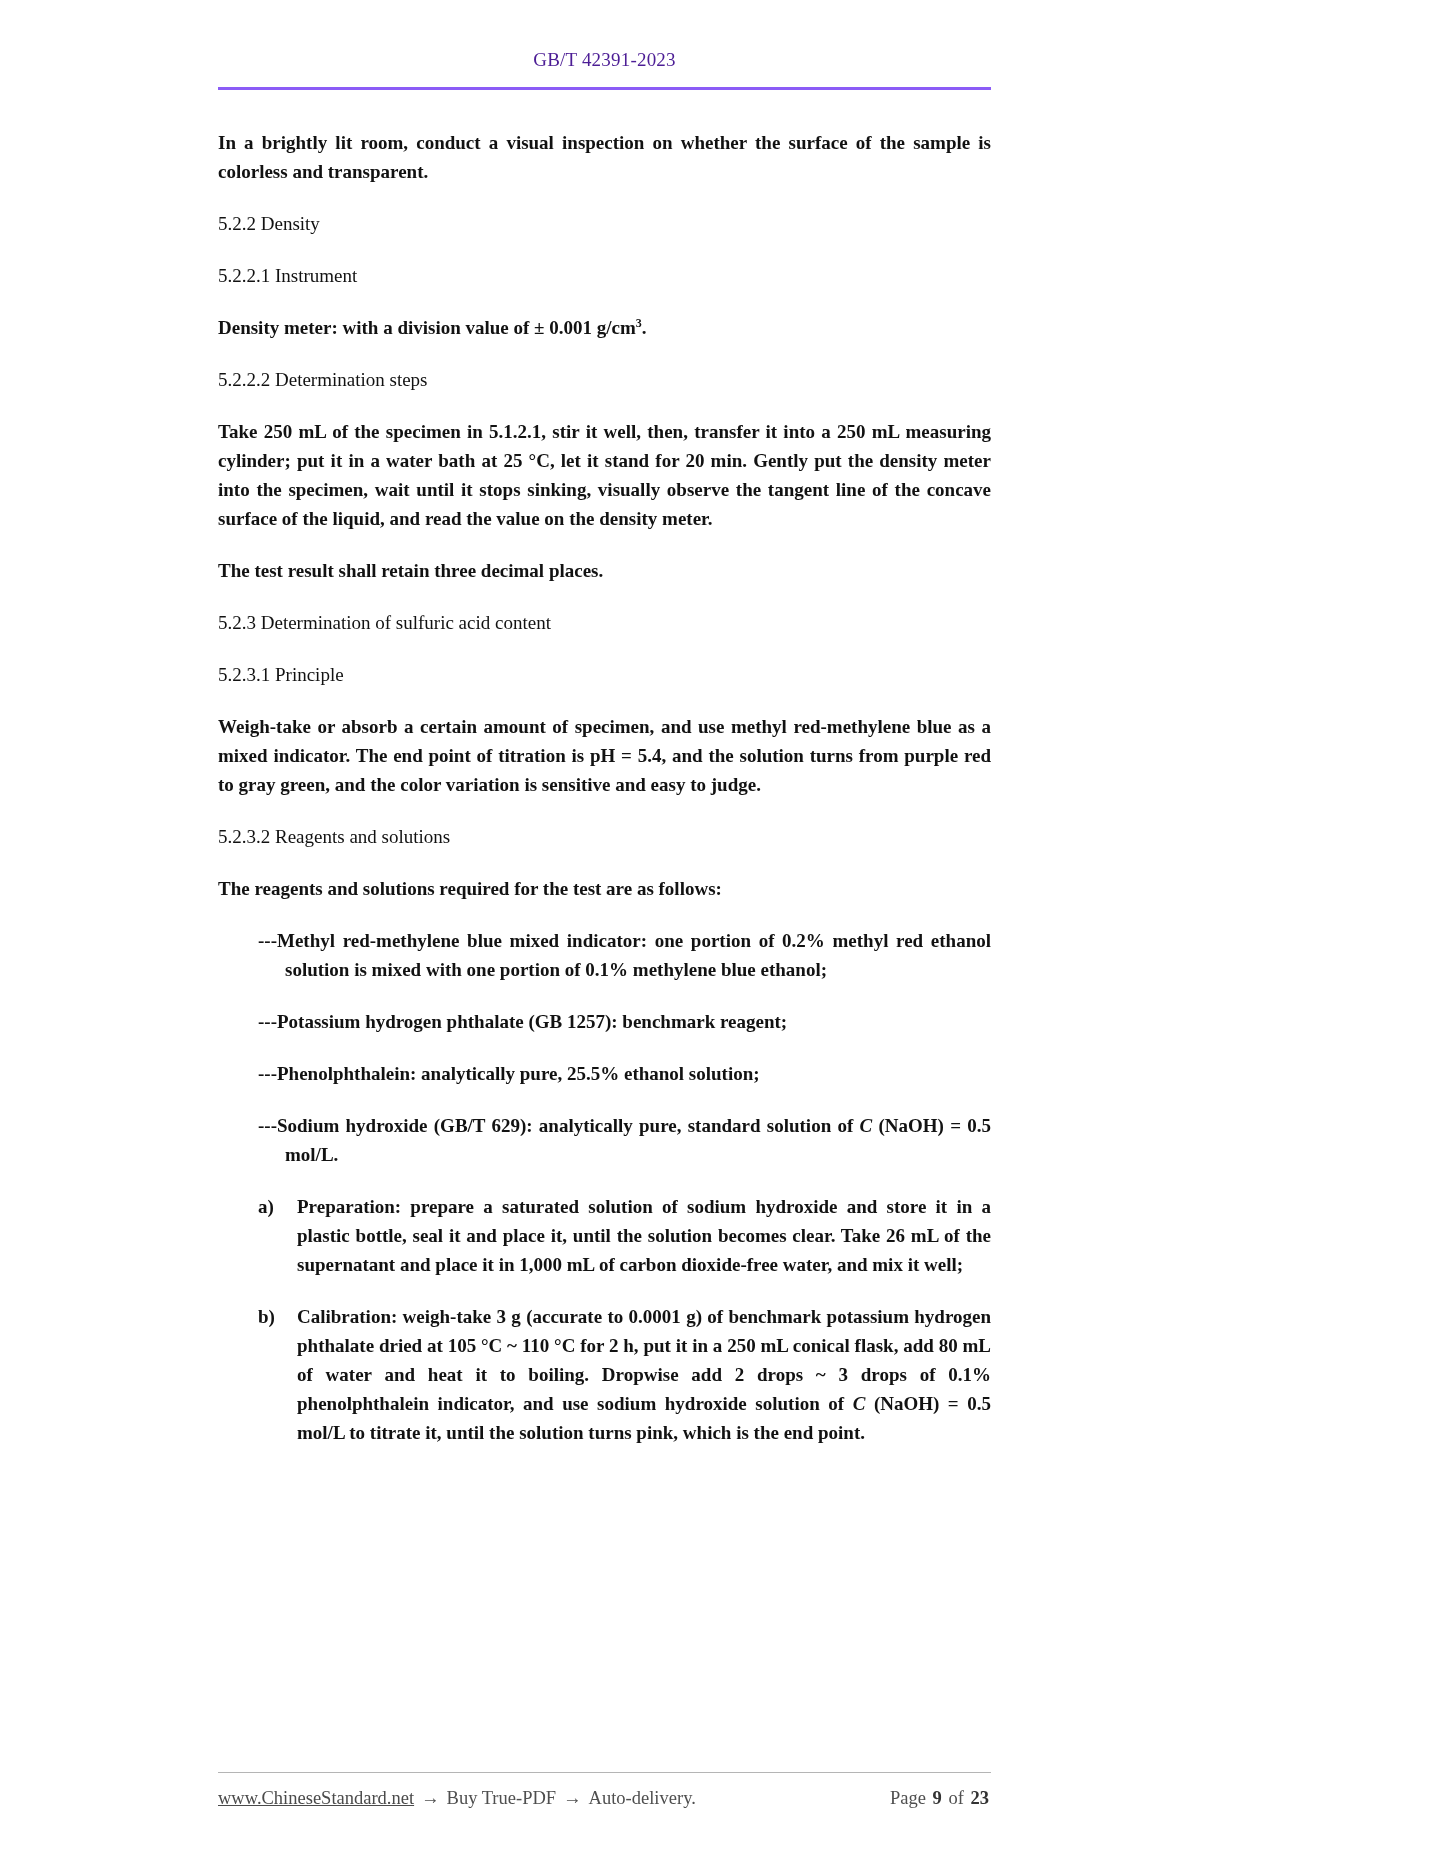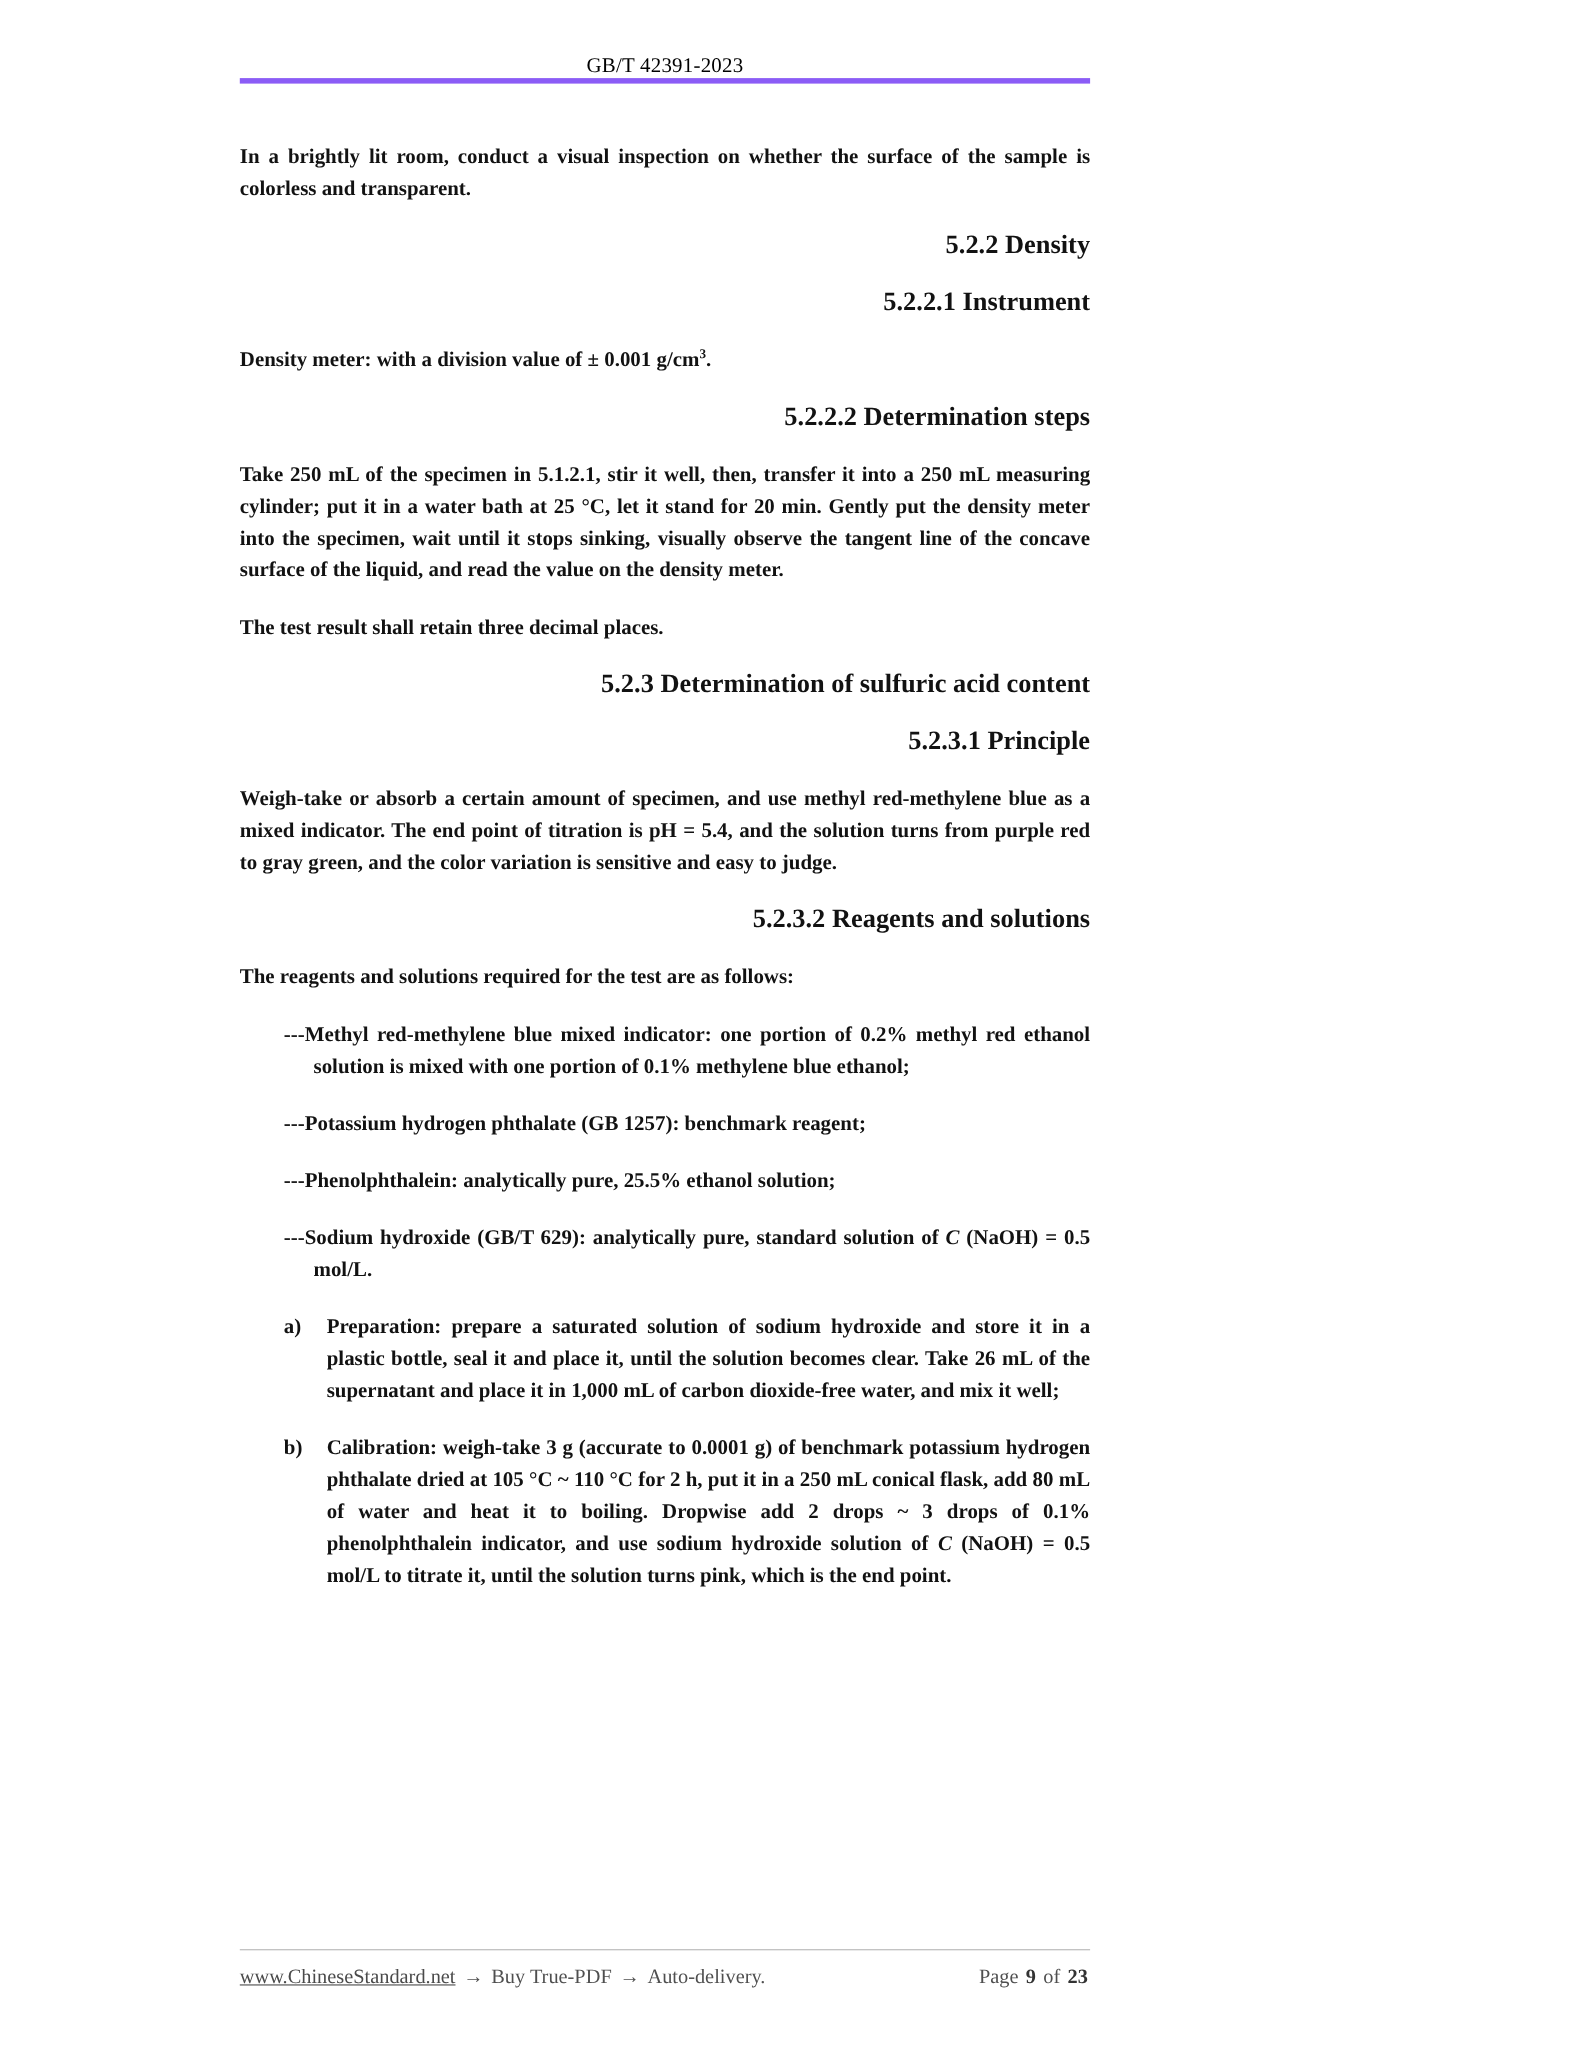--- a/index.html
+++ b/index.html
@@ -19,43 +19,43 @@
   
   .header {
     position: absolute;
     top: 0;
     left: 218px;
     width: 773px;
     text-align: center;
   }
   .doc-number {
     padding-top: 49px;
-    padding-bottom: 0;
+    padding-bottom: 16px;
     font-size: 19px;
     letter-spacing: 0.2px;
-    color: #000000;
-    border-bottom: 5px solid #8b5cf6;
+    color: #4c1d95;
+    border-bottom: 3px solid #8b5cf6;
   }
 
   
   .content {
     position: absolute;
     top: 128px;
     left: 218px;
     width: 773px;
     font-size: 19px;
     line-height: 29px;
     text-align: justify;
   }
   .content > * { margin: 0 0 23px 0; font-weight: bold; }
 
   .content h3 {
-    font-size: 24px;
-    font-weight: bold;
-    text-align: right;
+    font-size: 19px;
+    font-weight: normal;
+    text-align: left;
     line-height: 29px;
   }
 
   .content p { margin-top: 0; }
 
   sup {
     font-size: 12px;
     line-height: 0;
     vertical-align: super;
   }

